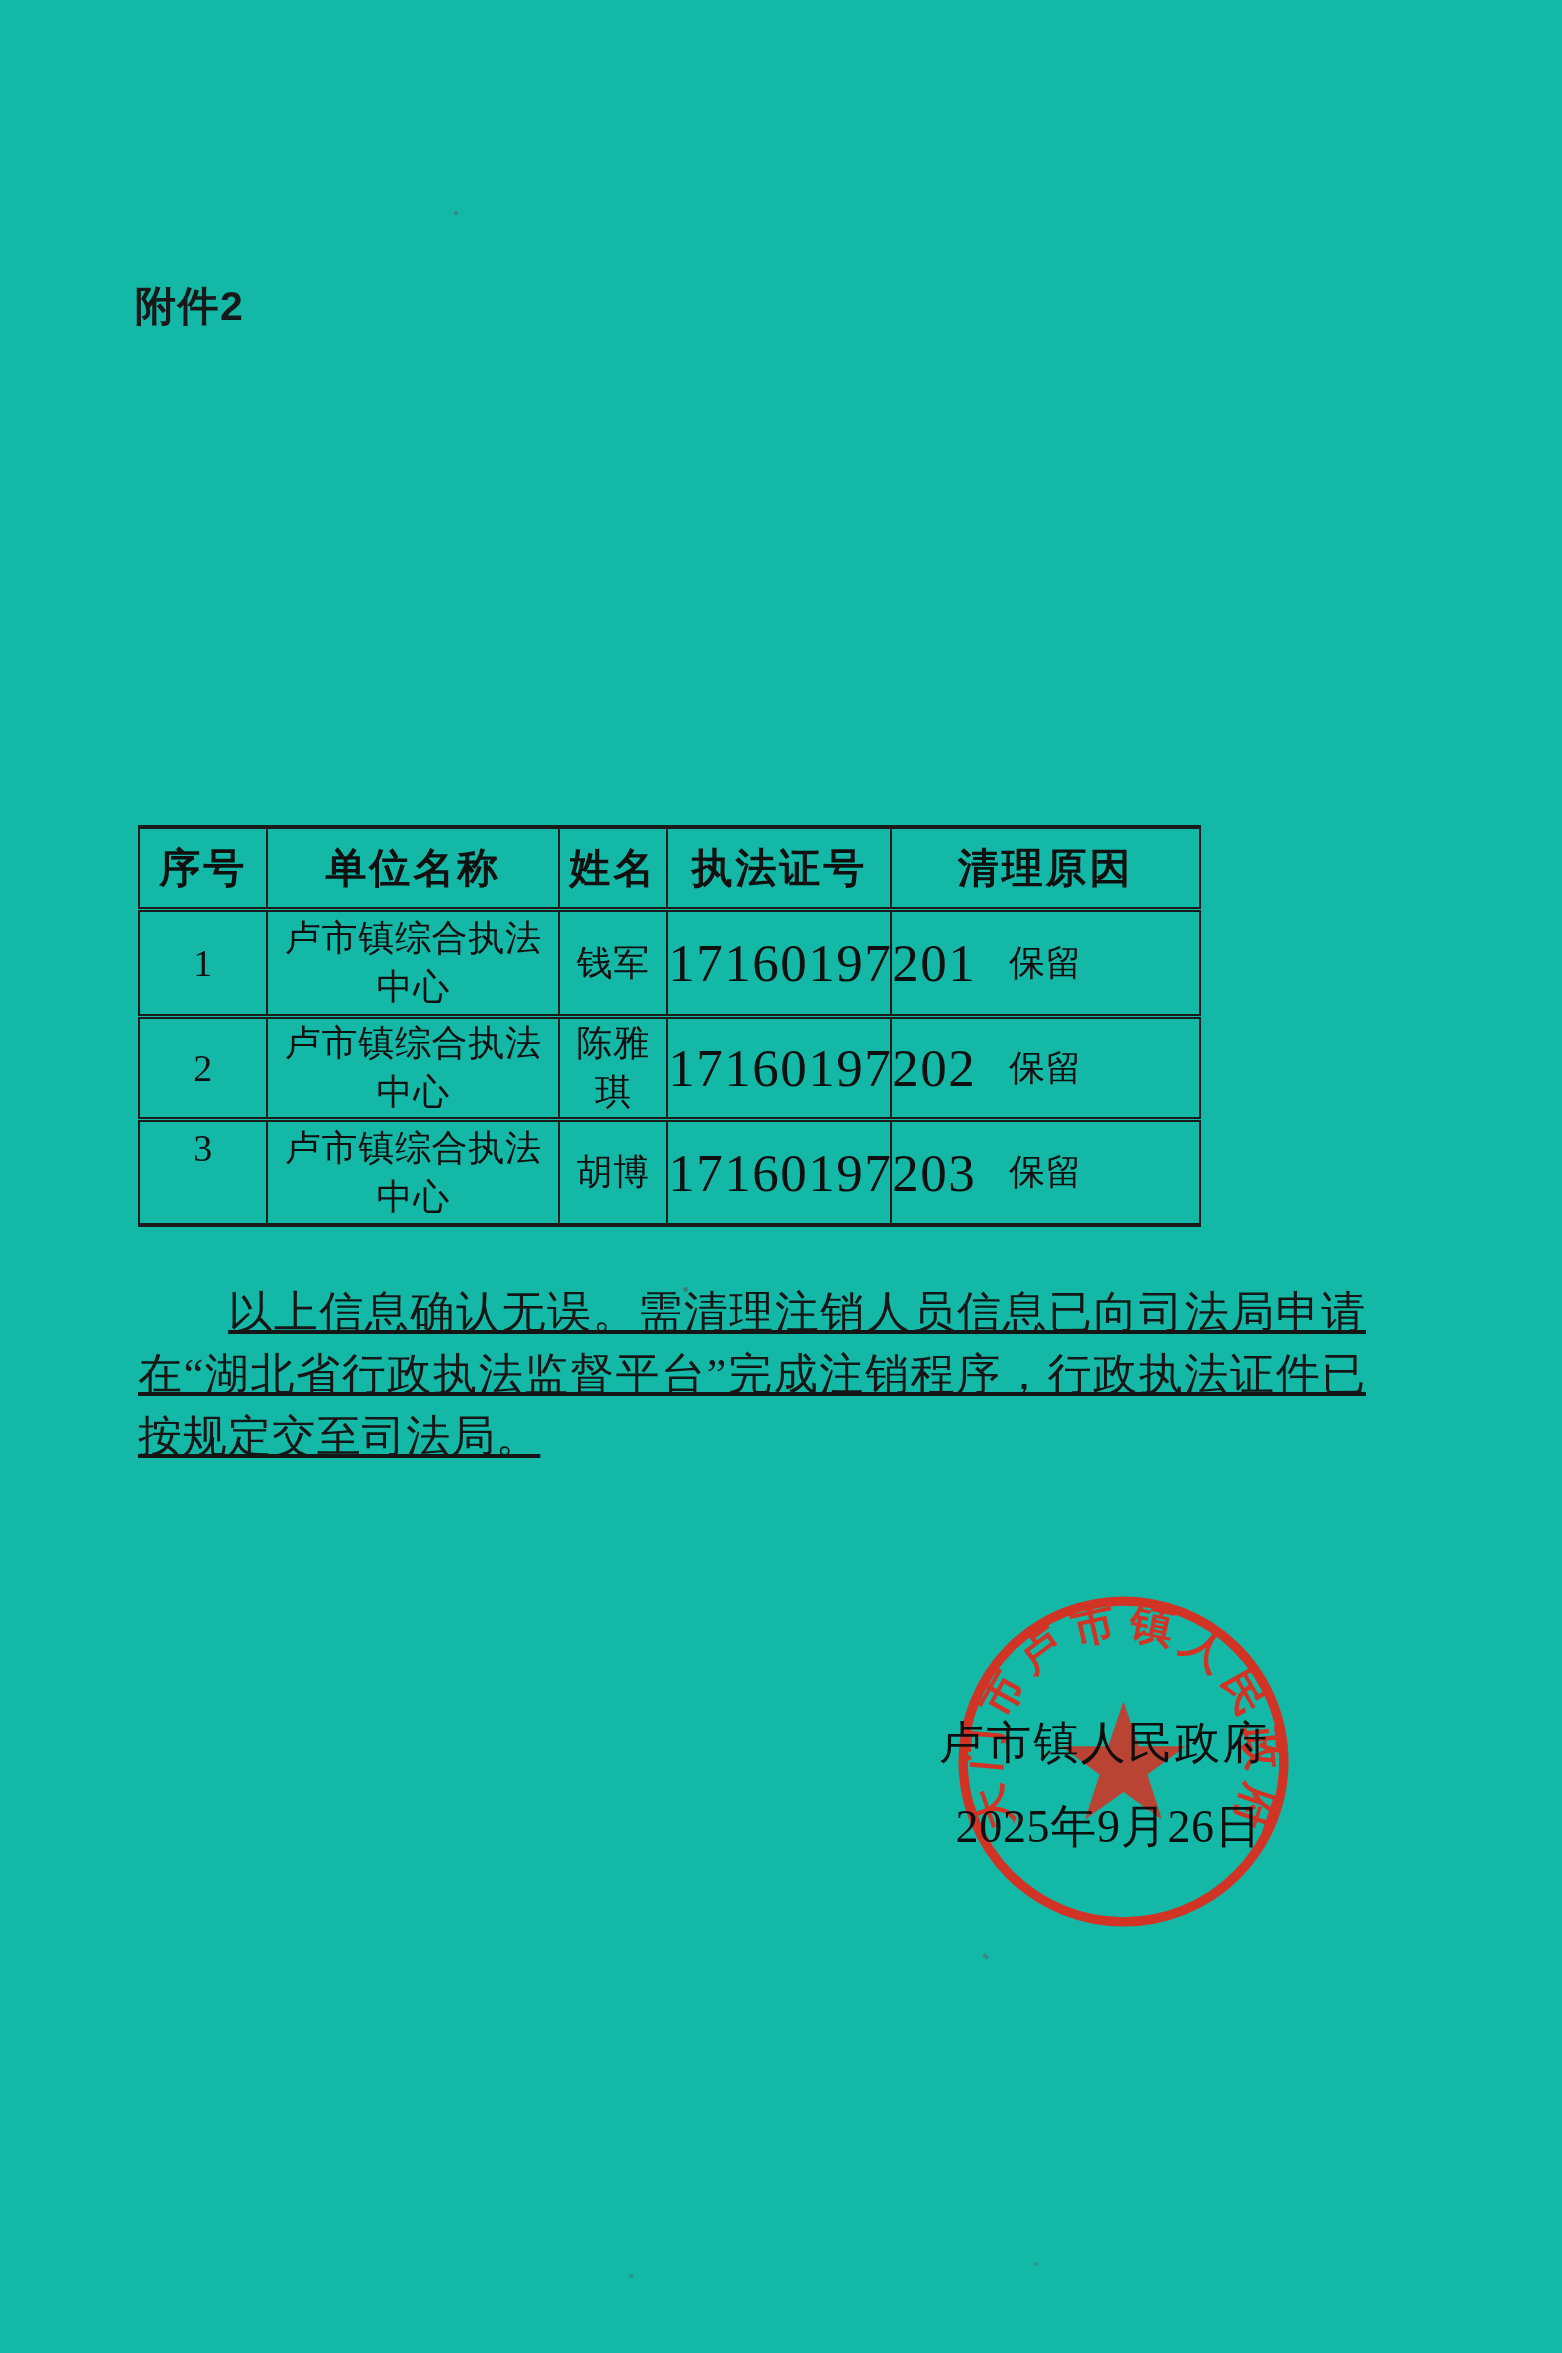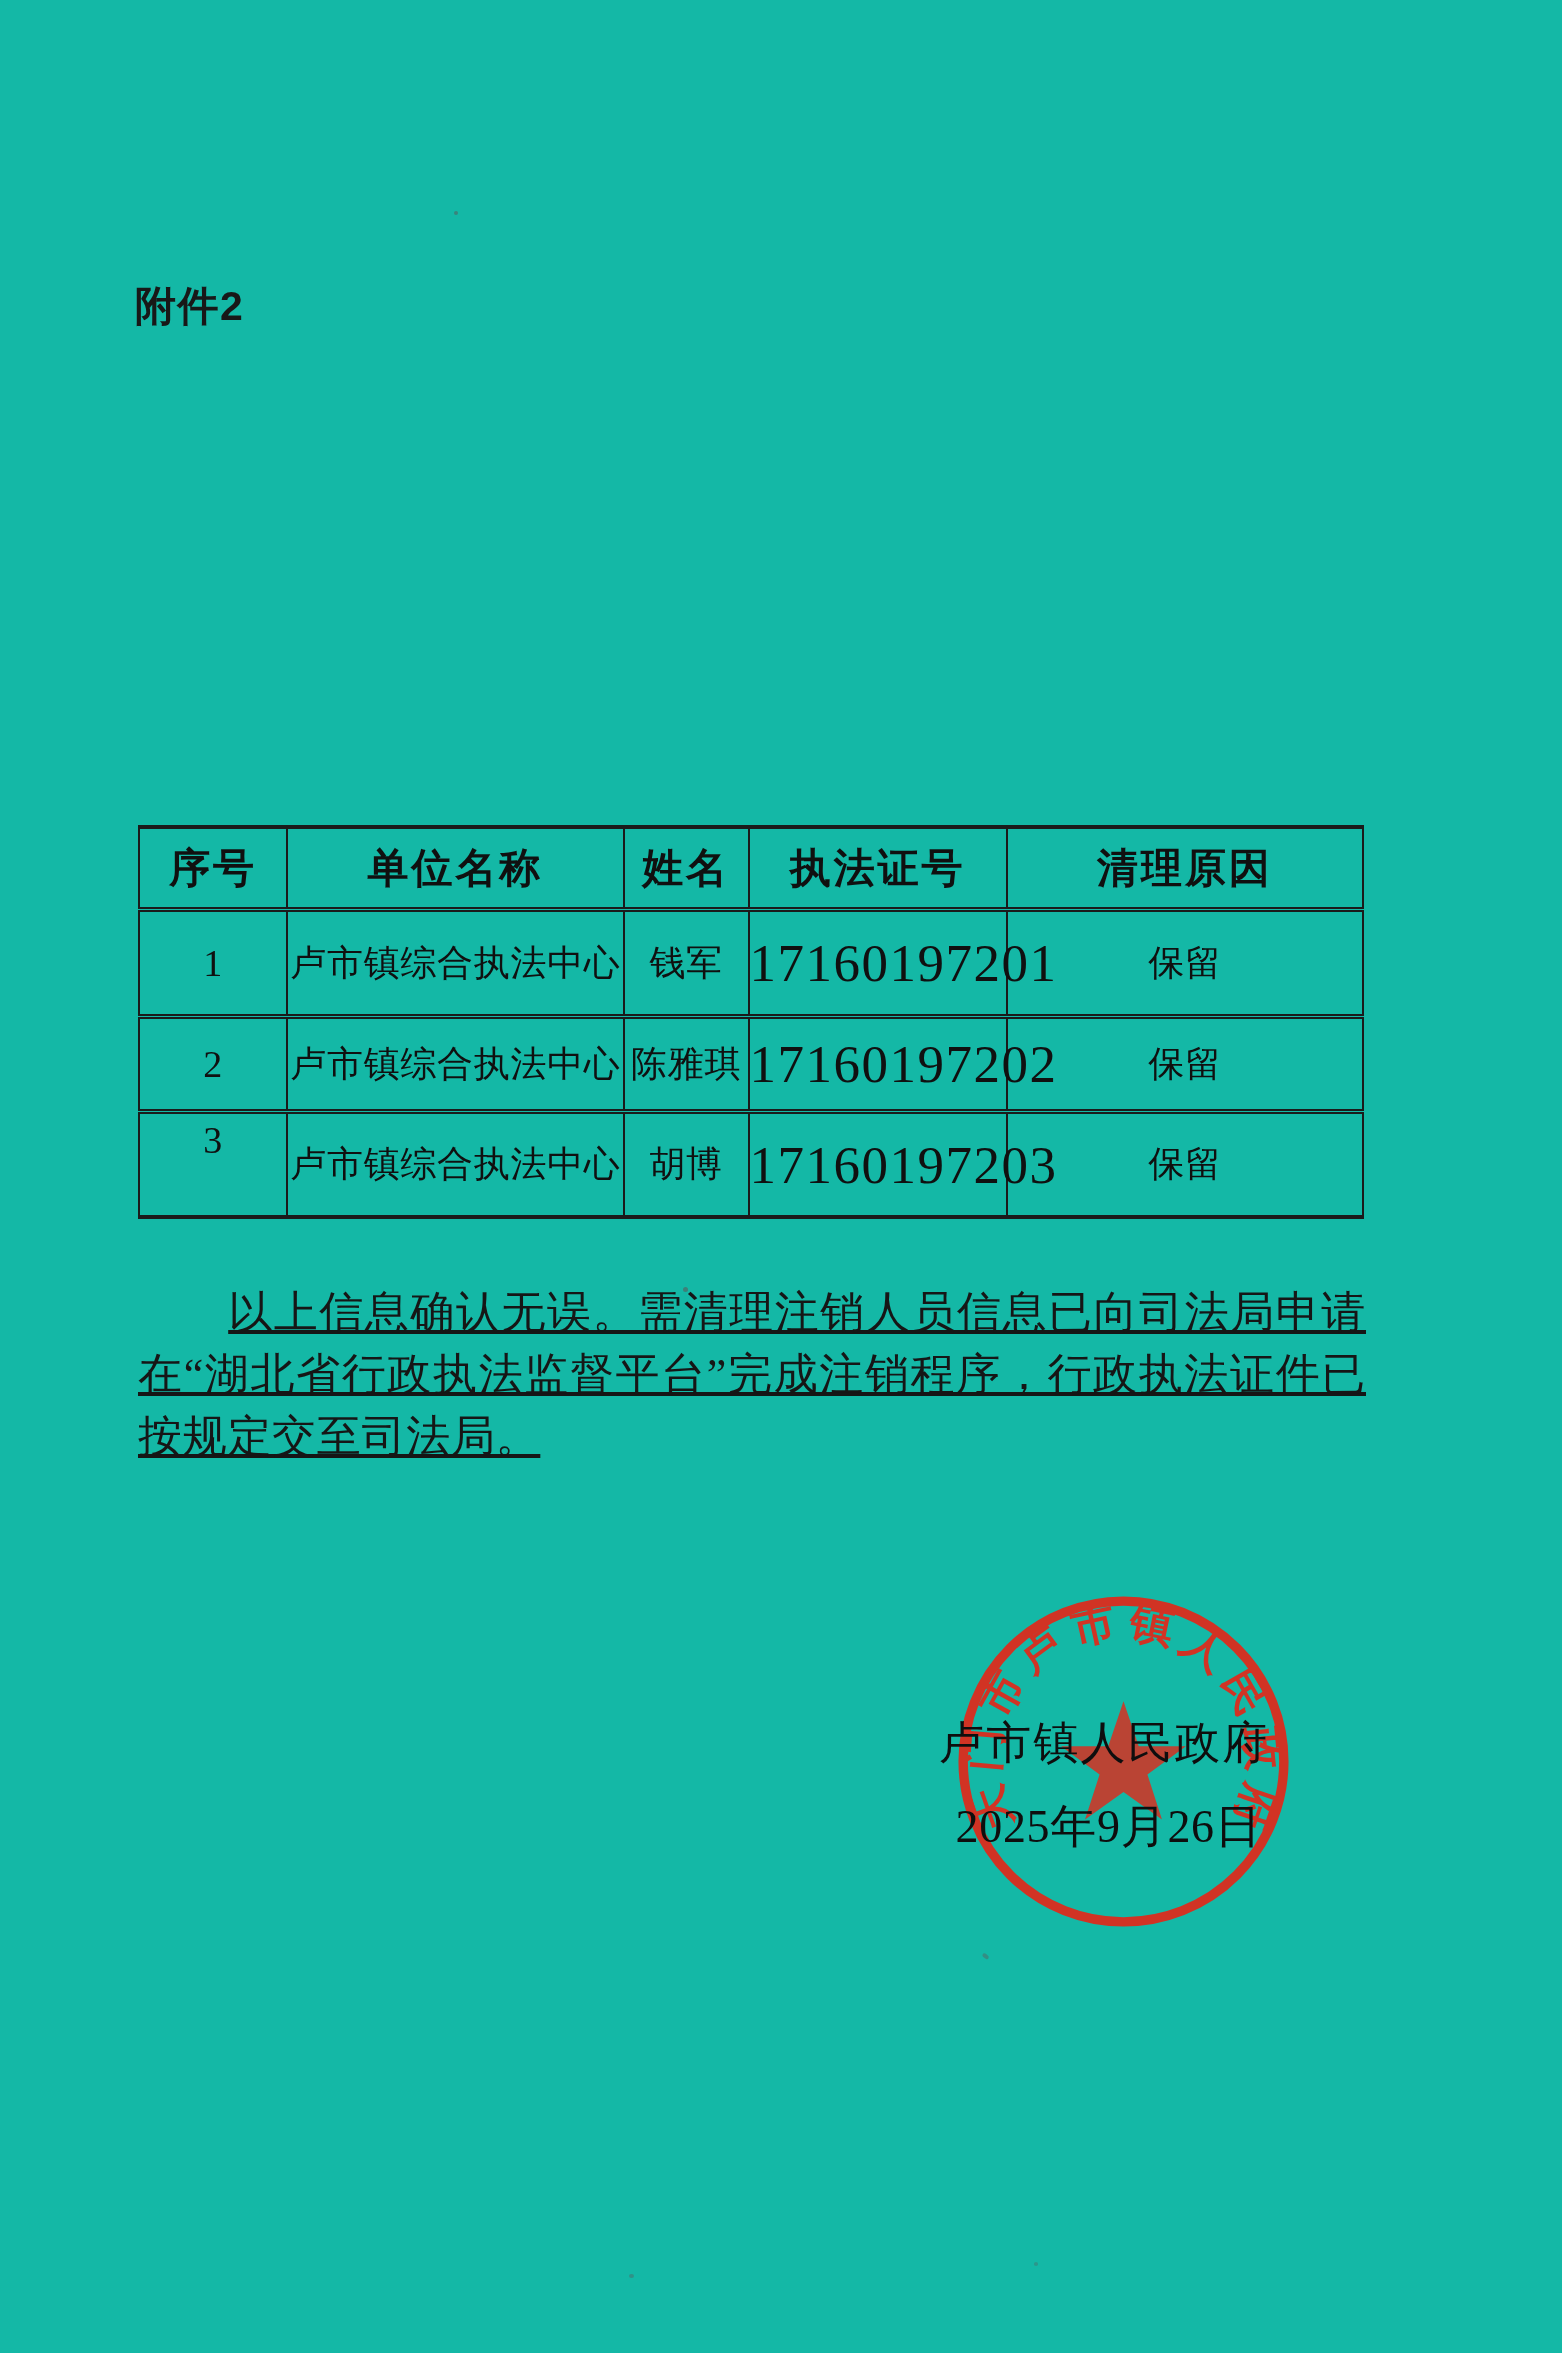--- a/index.html
+++ b/index.html
@@ -25,21 +25,21 @@
   .title .tline{white-space:nowrap;}
   .para{
     position:absolute;left:138px;width:1228px;
     font-size:44px;color:#161616;letter-spacing:0.7px;
     text-align:justify;text-indent:2.05em;
   }
   .para-intro{top:585px;line-height:81px;}
   .para-closing{top:1282px;line-height:62px;text-decoration:underline;}
 
   .doc-table{
-    position:absolute;left:138px;top:825px;width:1226px;
+    position:absolute;left:138px;top:825px;width:1063px;
     border-collapse:collapse;table-layout:fixed;
     text-align:center;color:#101010;
     border:2.2px solid #1b1b1b;border-top-width:4.4px;border-bottom-width:4.4px;
   }
   .doc-table th{
     font-weight:700;font-size:41px;height:78px;
     border:2.2px solid #1b1b1b;border-bottom:5.8px double #1b1b1b;
     letter-spacing:2.9px;padding:0;
   }
   .doc-table td{

